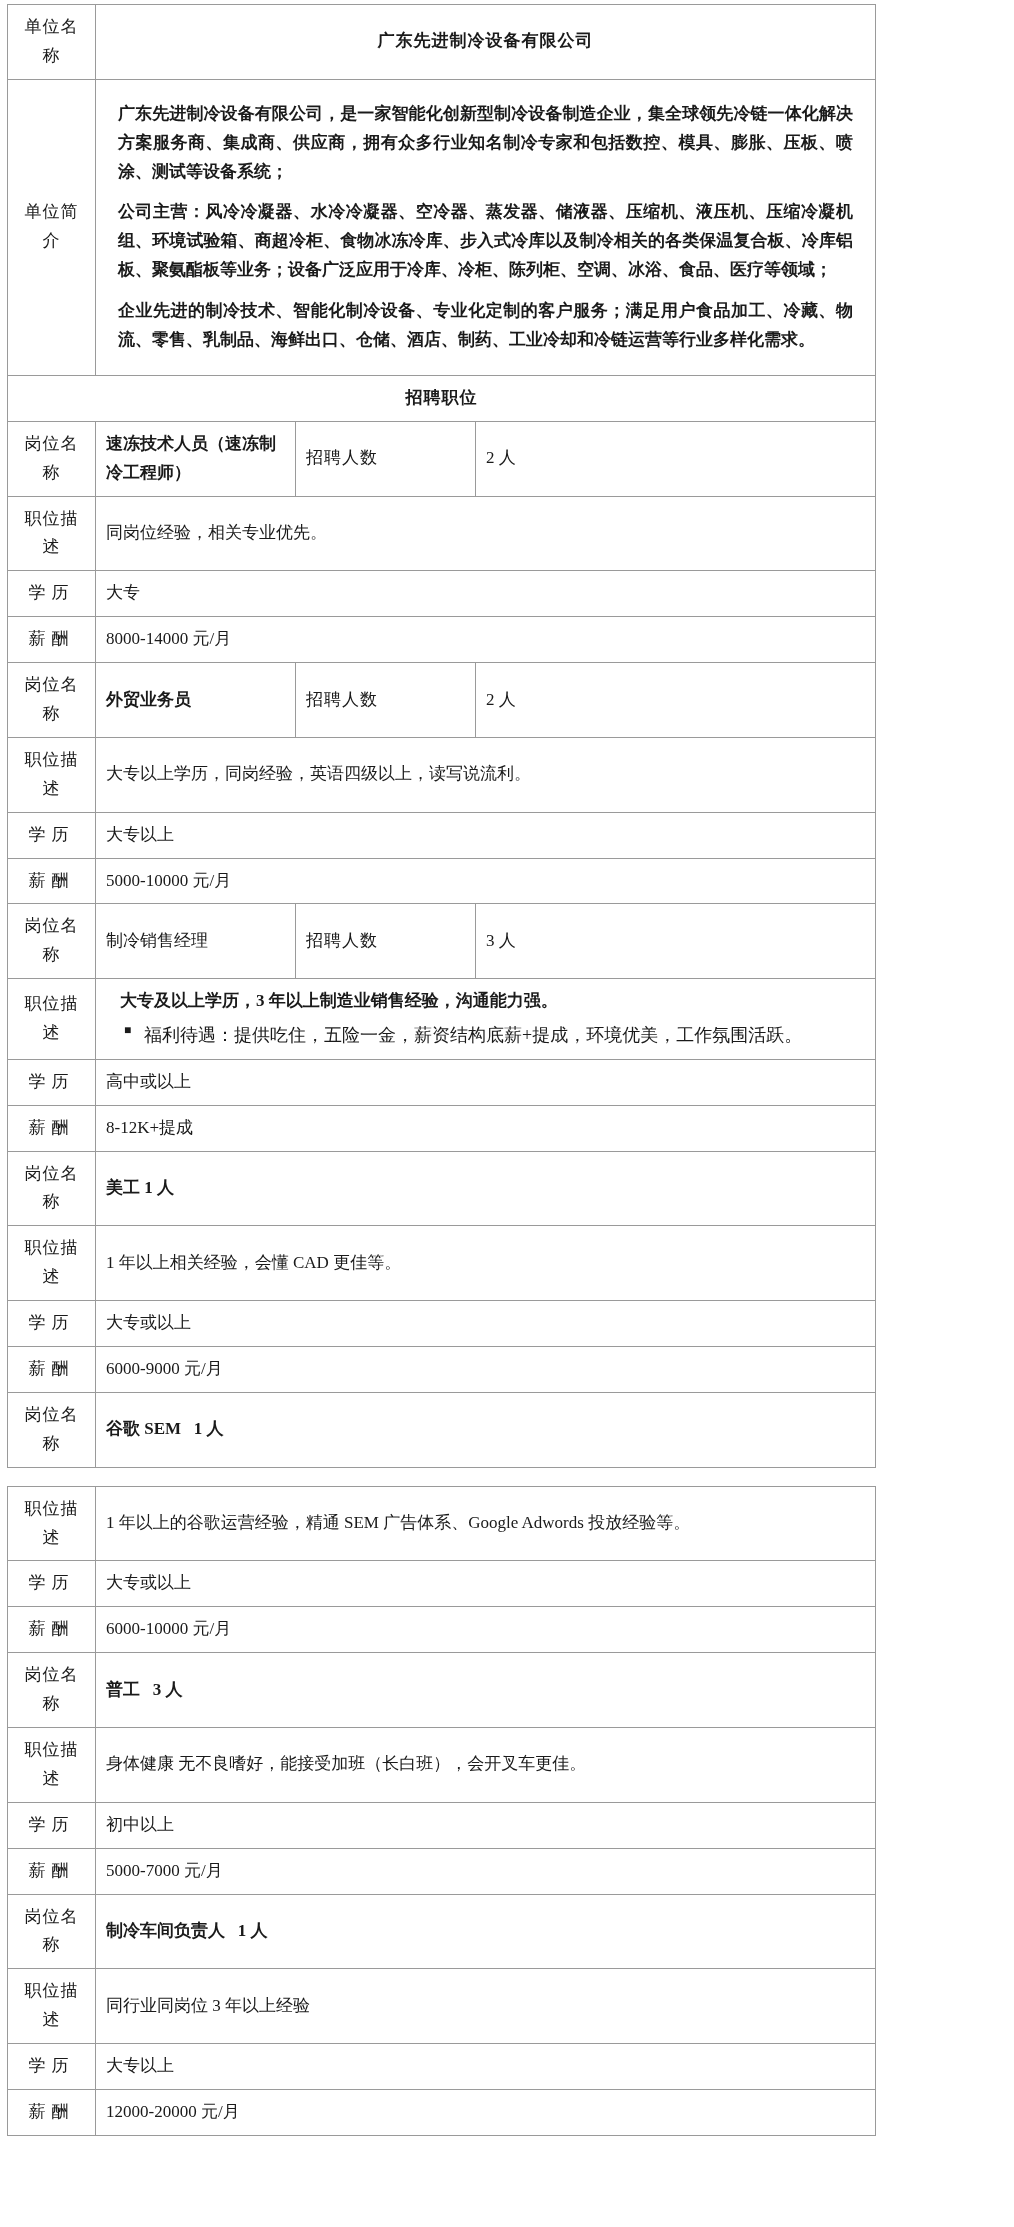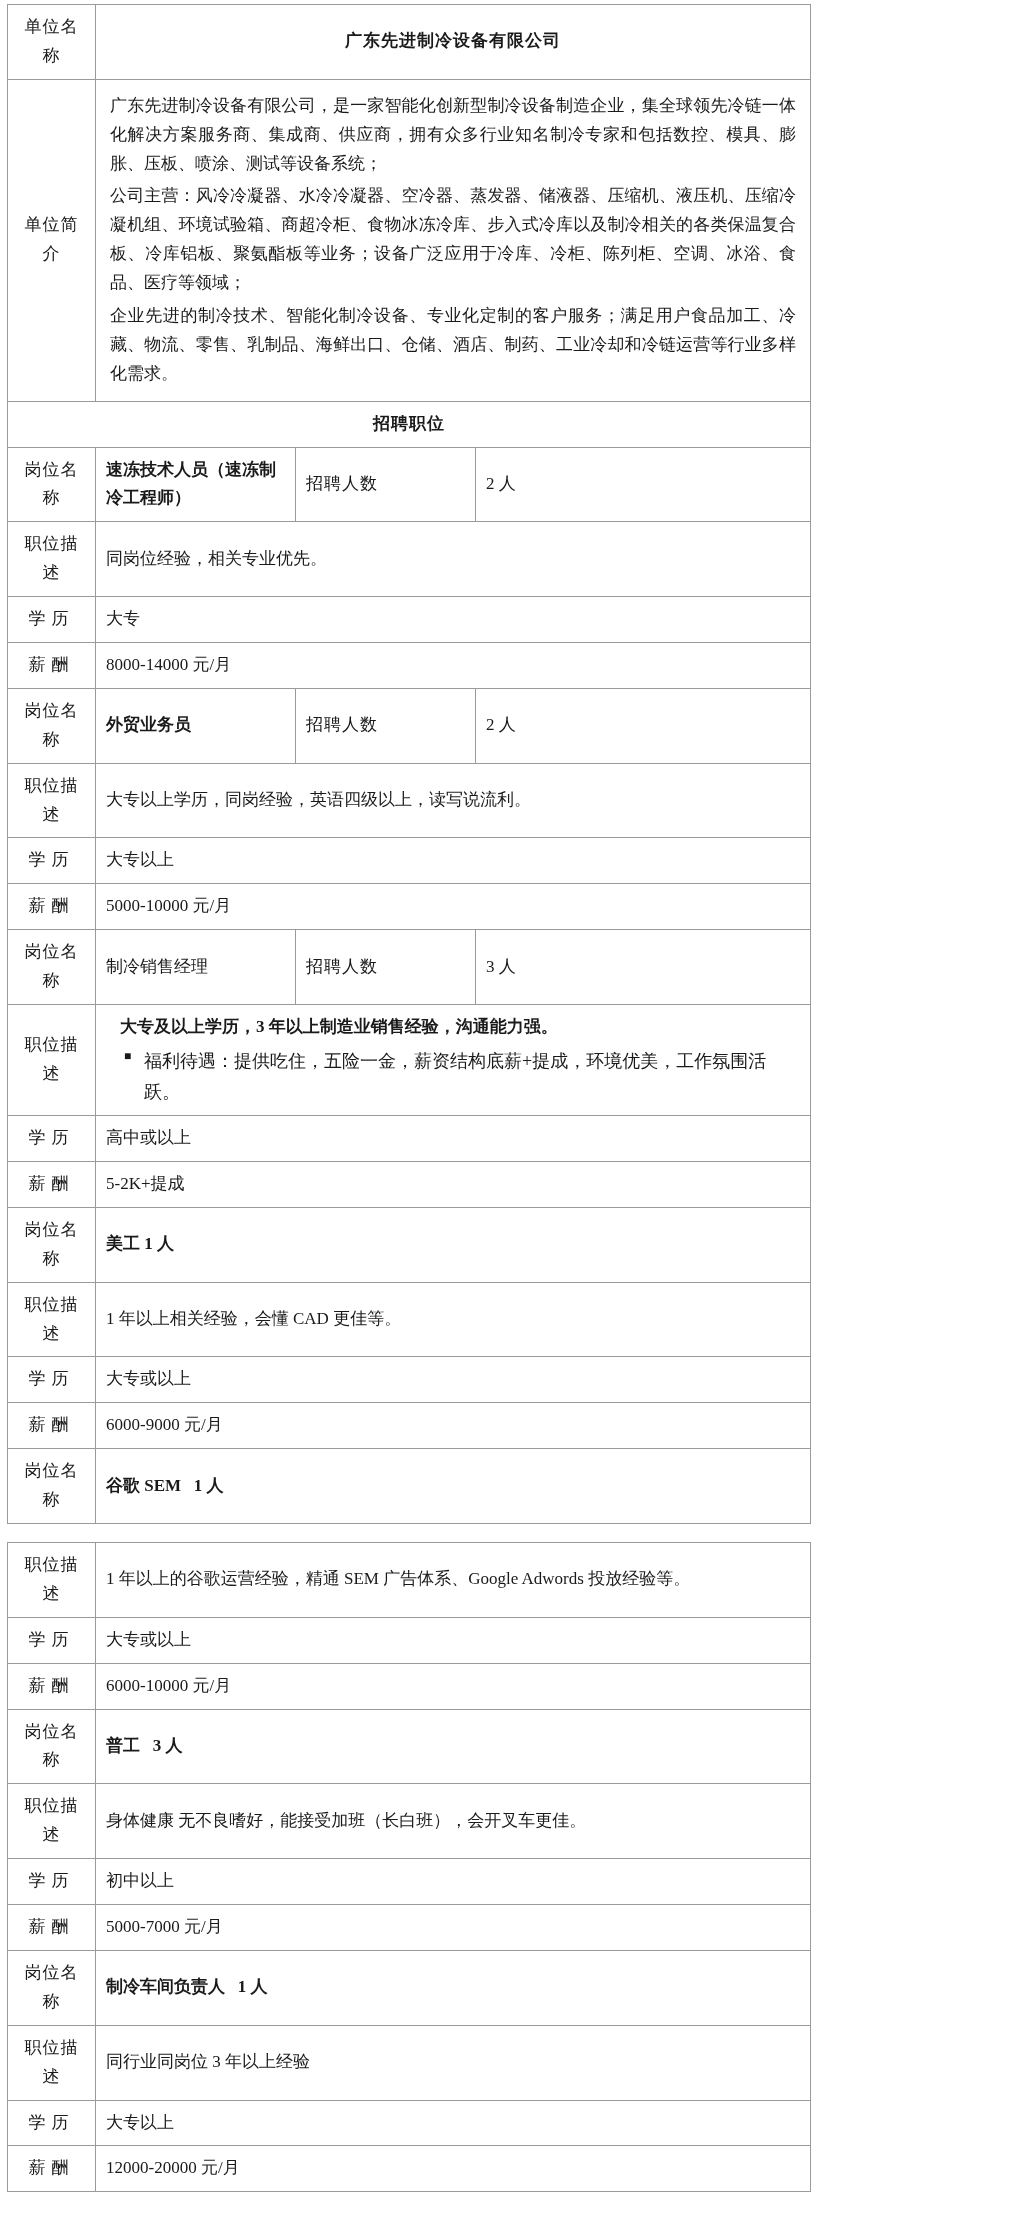--- a/index.html
+++ b/index.html
@@ -13,21 +13,21 @@
     color: #1a1a1a;
     -webkit-font-smoothing: antialiased;
   }
   .page {
     width: 1014px;
     box-sizing: border-box;
     padding: 0;
   }
   table.doc {
     border-collapse: collapse;
-    width: 804px;
+    width: 869px;
     margin: 4px 7px 0 7px;
     table-layout: fixed;
   }
   table.doc td {
     border: 1px solid #9a9a9a;
     padding: 8px 10px;
     vertical-align: middle;
     font-size: 17px;
     line-height: 1.7;
     word-break: break-all;
@@ -53,22 +53,23 @@
     font-size: 18px;
     letter-spacing: 1px;
   }
   .intro {
     font-size: 16.5px;
     line-height: 1.75;
     text-align: justify;
     padding: 10px 10px 12px 10px;
   }
   .intro p {
-    margin: 4px;
+    margin: 12px;
     text-indent: 0;
+    font-weight: bold;
   }
   .section-title {
     font-weight: bold;
     font-size: 17px;
     letter-spacing: 1px;
     text-align: center;
     padding: 7px 8px;
   }
   td.job-title {
     font-weight: bold;
@@ -238,21 +239,21 @@
             </ul>
           </div>
         </td>
       </tr>
       <tr>
         <td class="label-wide">学历</td>
         <td colspan="3">高中或以上</td>
       </tr>
       <tr>
         <td class="label-wide">薪酬</td>
-        <td colspan="3">5-2K+提成</td>
+        <td colspan="3">8-12K+提成</td>
       </tr>
     </tbody>
   </table>
 
   <table class="doc" style="margin-top:-1px">
     <colgroup>
       <col style="width:88px">
       <col>
     </colgroup>
     <tbody>

